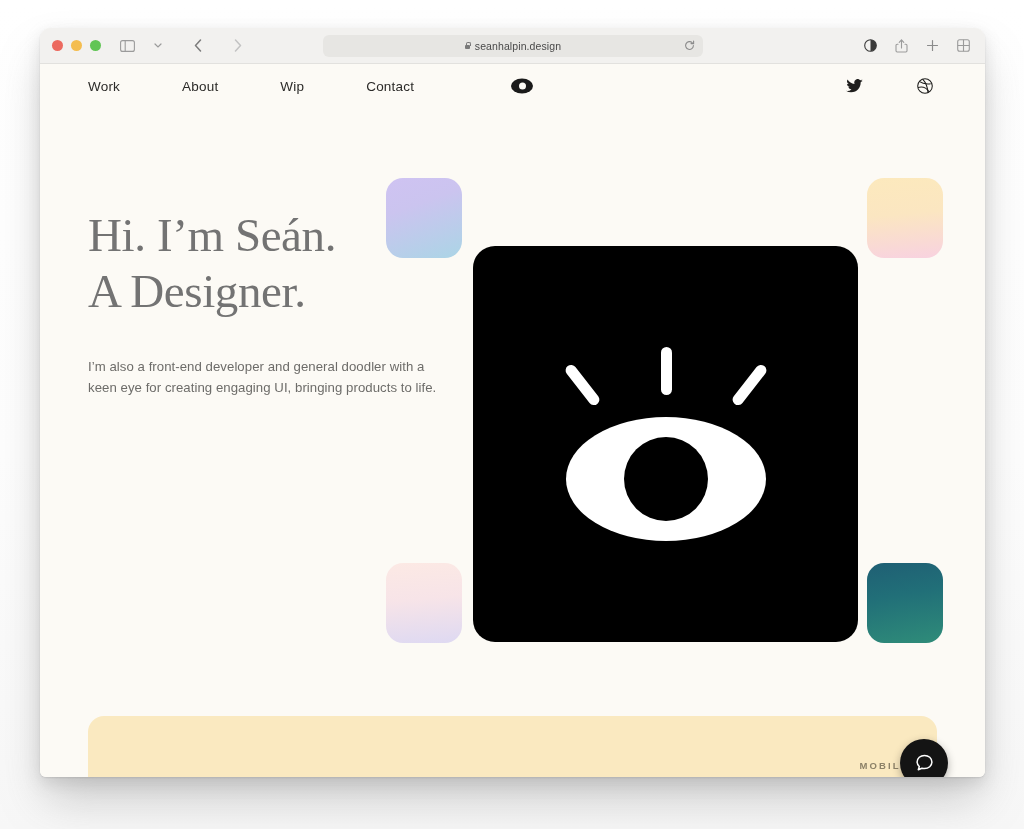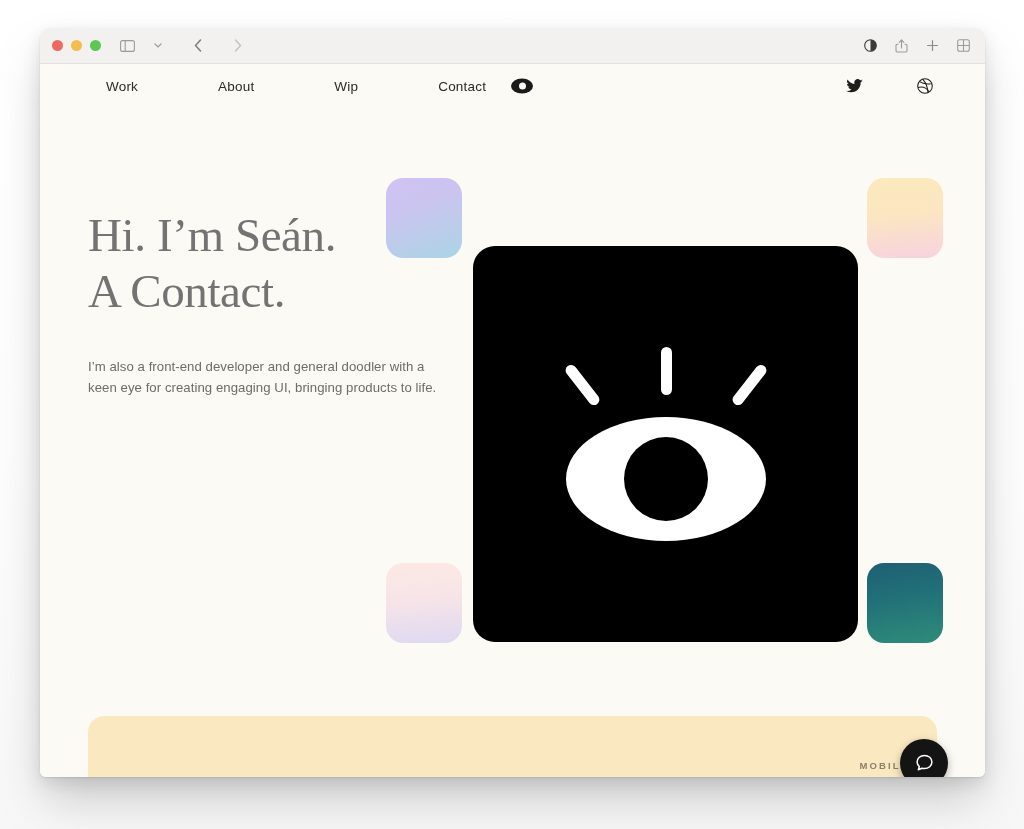--- a/index.html
+++ b/index.html
@@ -115,21 +115,20 @@
     padding: 0 52px 0 48px;
   }
   .nav-links { display:flex; align-items:center; }
   .nav-link {
     font-size: 13.5px;
     color: #2b2a28;
     letter-spacing: .2px;
     padding: 4px 0;
     margin-right: 62px;
     white-space: nowrap;
-    margin-left: 18px;
   }
   .nav-link:last-child { margin-right: 0; }
 
   .nav-logo {
     position:absolute;
     left: 471px;
     top: 50%;
     transform: translateY(-50%);
     width: 22px; height: 15px;
     border-radius: 50%;
@@ -263,20 +262,34 @@
             <path d="M6.5 1L1.5 6.5 6.5 12"></path>
           </svg>
         </span>
         <span class="tb-btn" style="margin-left:9px">
           <svg width="8" height="13" viewBox="0 0 8 13" fill="none" stroke="#c3c3c3" stroke-width="1.5" stroke-linecap="round" stroke-linejoin="round">
             <path d="M1.5 1l5 5.5-5 5.5"></path>
           </svg>
         </span>
       </div>
 
+      <div class="url-wrap">
+        <div class="url-bar">
+          <span class="url-inner">
+            <span class="lock"></span>
+            <span class="url-text">seanhalpin.design</span>
+          </span>
+          <span class="reload">
+            <svg width="11" height="11" viewBox="0 0 11 11" fill="none" stroke="#8b8b8b" stroke-width="1.1" stroke-linecap="round">
+              <path d="M9.4 5.5a3.9 3.9 0 1 1-1.2-2.8"></path>
+              <path d="M9.6 1v2.6H7"></path>
+            </svg>
+          </span>
+        </div>
+      </div>
 
       <div class="tb-right">
         <span class="tb-btn">
           <svg width="13" height="13" viewBox="0 0 13 13">
             <circle cx="6.5" cy="6.5" r="5.8" fill="none" stroke="#3a3a3a" stroke-width="1.1"></circle>
             <path d="M6.5 0.7a5.8 5.8 0 0 1 0 11.6z" fill="#3a3a3a"></path>
           </svg>
         </span>
         <span class="tb-btn">
           <svg width="13" height="14" viewBox="0 0 13 14" fill="none" stroke="#9b9b9b" stroke-width="1.1" stroke-linecap="round" stroke-linejoin="round">
@@ -334,21 +347,21 @@
       <div class="hero">
 
         <div class="sq tl"></div>
         <div class="sq tr"></div>
         <div class="sq bl"></div>
         <div class="sq br"></div>
 
         <div class="hero-copy">
           <h1 class="hero-title">
             <span>Hi. I’m Seán.</span><br>
-            <span>A Contact.</span>
+            <span>A Designer.</span>
           </h1>
           <p class="hero-sub">I’m also a front-end developer and general doodler with a keen eye for creating engaging UI, bringing products to life.</p>
         </div>
 
         <div class="eye-card">
           <svg width="250" height="210" viewBox="0 0 250 210">
 
             <rect x="120" y="8" width="11" height="48" rx="5.5" fill="#fff"></rect>
             <rect x="36" y="22" width="11" height="48" rx="5.5" fill="#fff" transform="rotate(-38 41.5 46)"></rect>
             <rect x="203" y="22" width="11" height="48" rx="5.5" fill="#fff" transform="rotate(38 208.5 46)"></rect>

